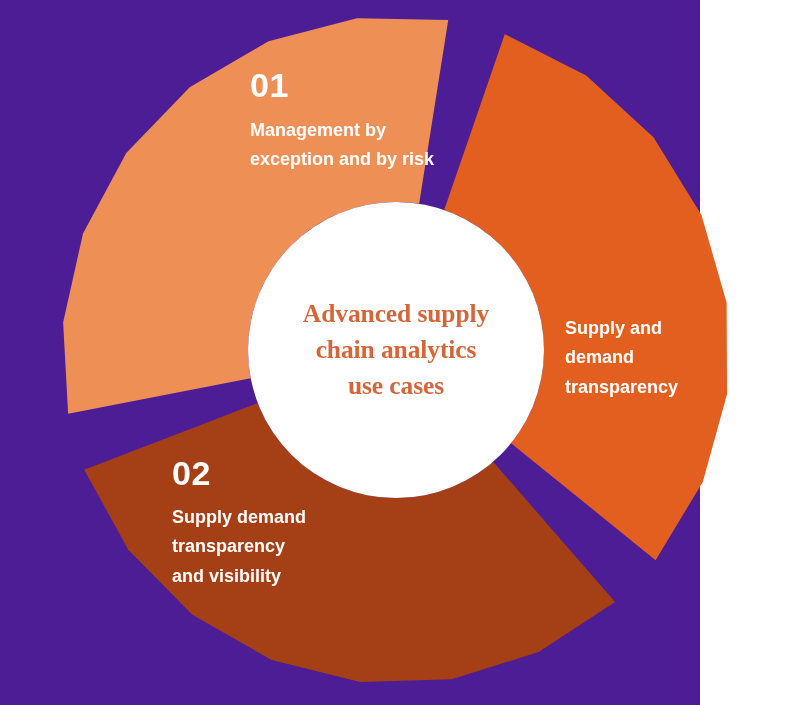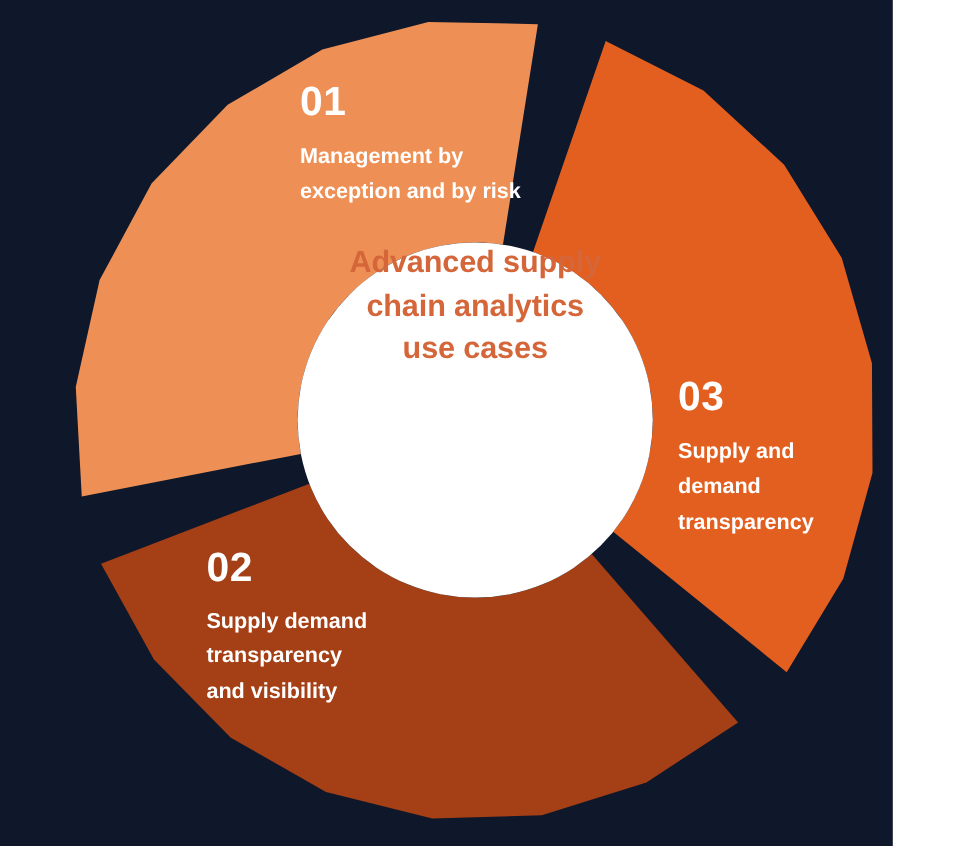--- a/index.html
+++ b/index.html
@@ -10,22 +10,21 @@
   body {
     width: 800px;
     height: 705px;
     font-family: "Liberation Sans", sans-serif;
     overflow: hidden;
   }
   #stage {
     position: relative;
     width: 700px;
     height: 705px;
-    background: #0f172a;
-    padding-left: 44px;
+    background: #4c1d95;
   }
   #donut {
     position: absolute;
     left: 0;
     top: 0;
     width: 800px;
     height: 705px;
   }
   .seg-label {
     position: absolute;
@@ -68,22 +67,24 @@
   #label-03 .seg-num { margin-bottom: 14px; }
 
   
   #center-hub {
     position: absolute;
     left: 248px;
     top: 202px;
     width: 296px;
     height: 296px;
     display: flex;
+    align-items: center;
     justify-content: center;
     text-align: center;
+    font-family: Liberation Serif, serif;
   }
   #center-title {
     color: #D4663A;
     font-size: 25.5px;
     font-weight: 700;
     line-height: 1.4;
     width: 240px;
     letter-spacing: -0.1px;
   }
 </style>
@@ -114,21 +115,20 @@
   <div class="seg-label" id="label-02">
     <div class="seg-num">02</div>
     <div class="seg-text">
       <div>Supply demand</div>
       <div>transparency</div>
       <div>and visibility</div>
     </div>
   </div>
 
   <div class="seg-label" id="label-03">
-    <div class="seg-num">03</div>
     <div class="seg-text">
       <div>Supply and</div>
       <div>demand</div>
       <div>transparency</div>
     </div>
   </div>
 
   <div id="center-hub">
     <div id="center-title">
       <div>Advanced supply</div>

